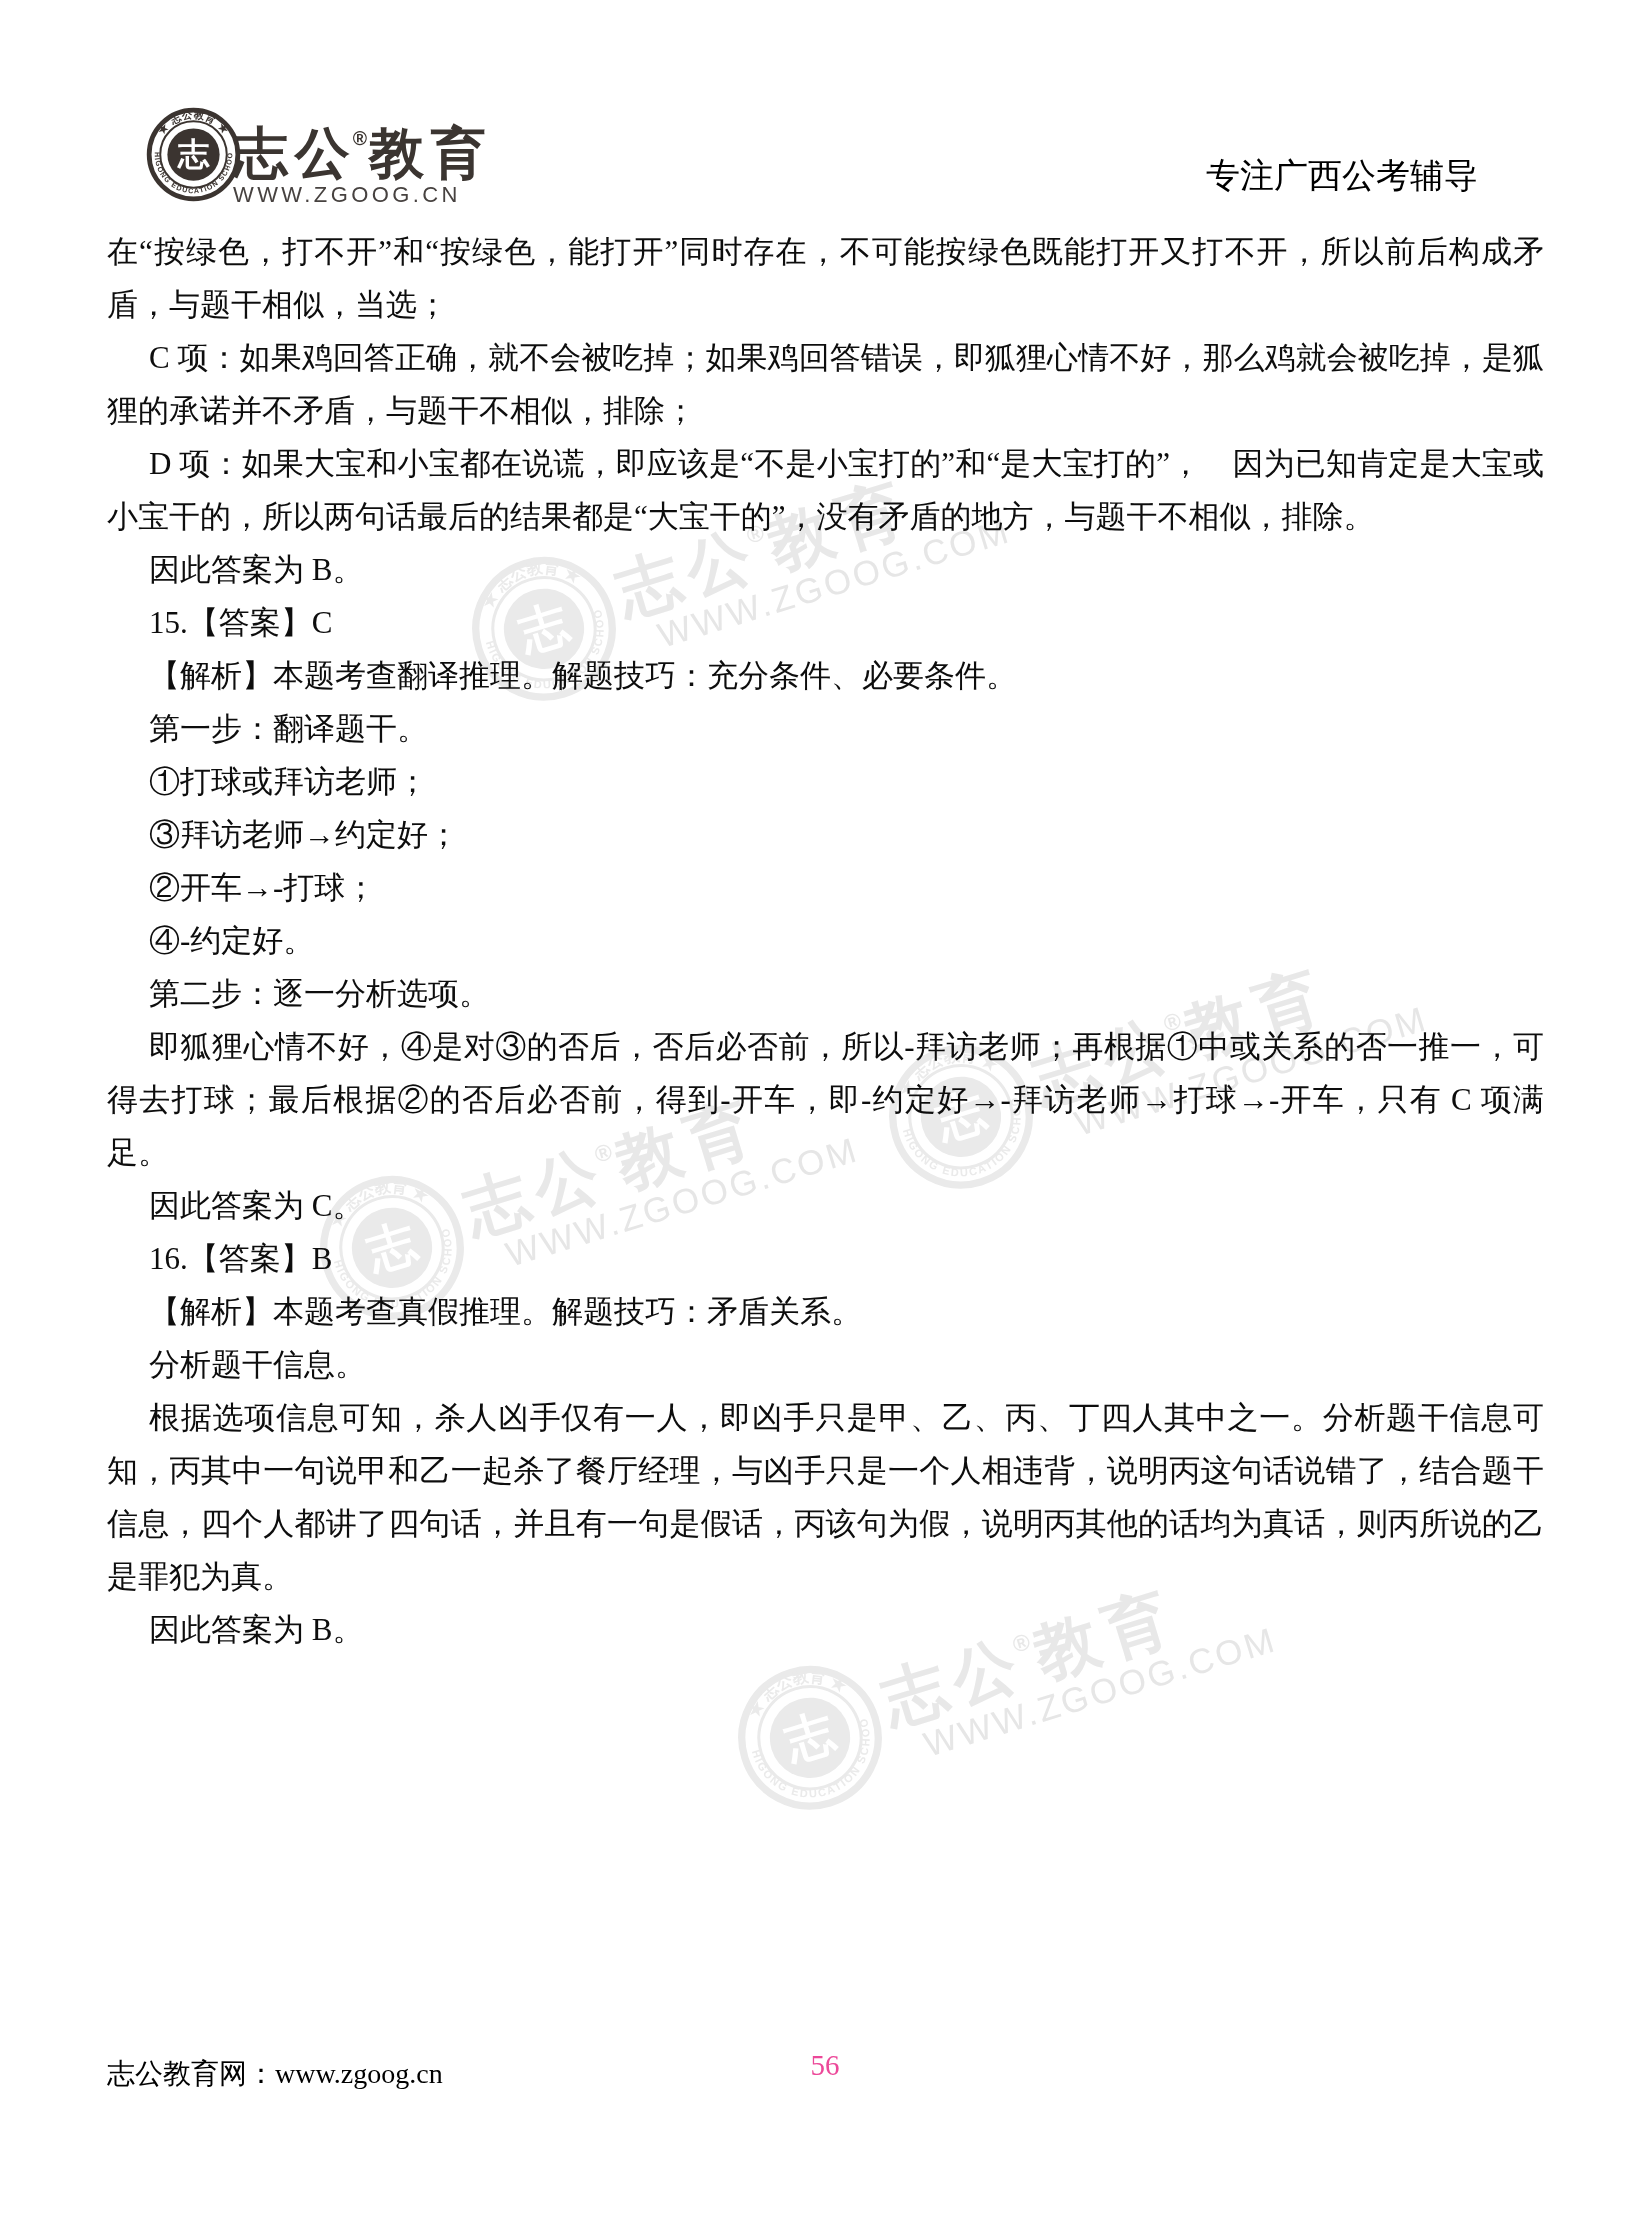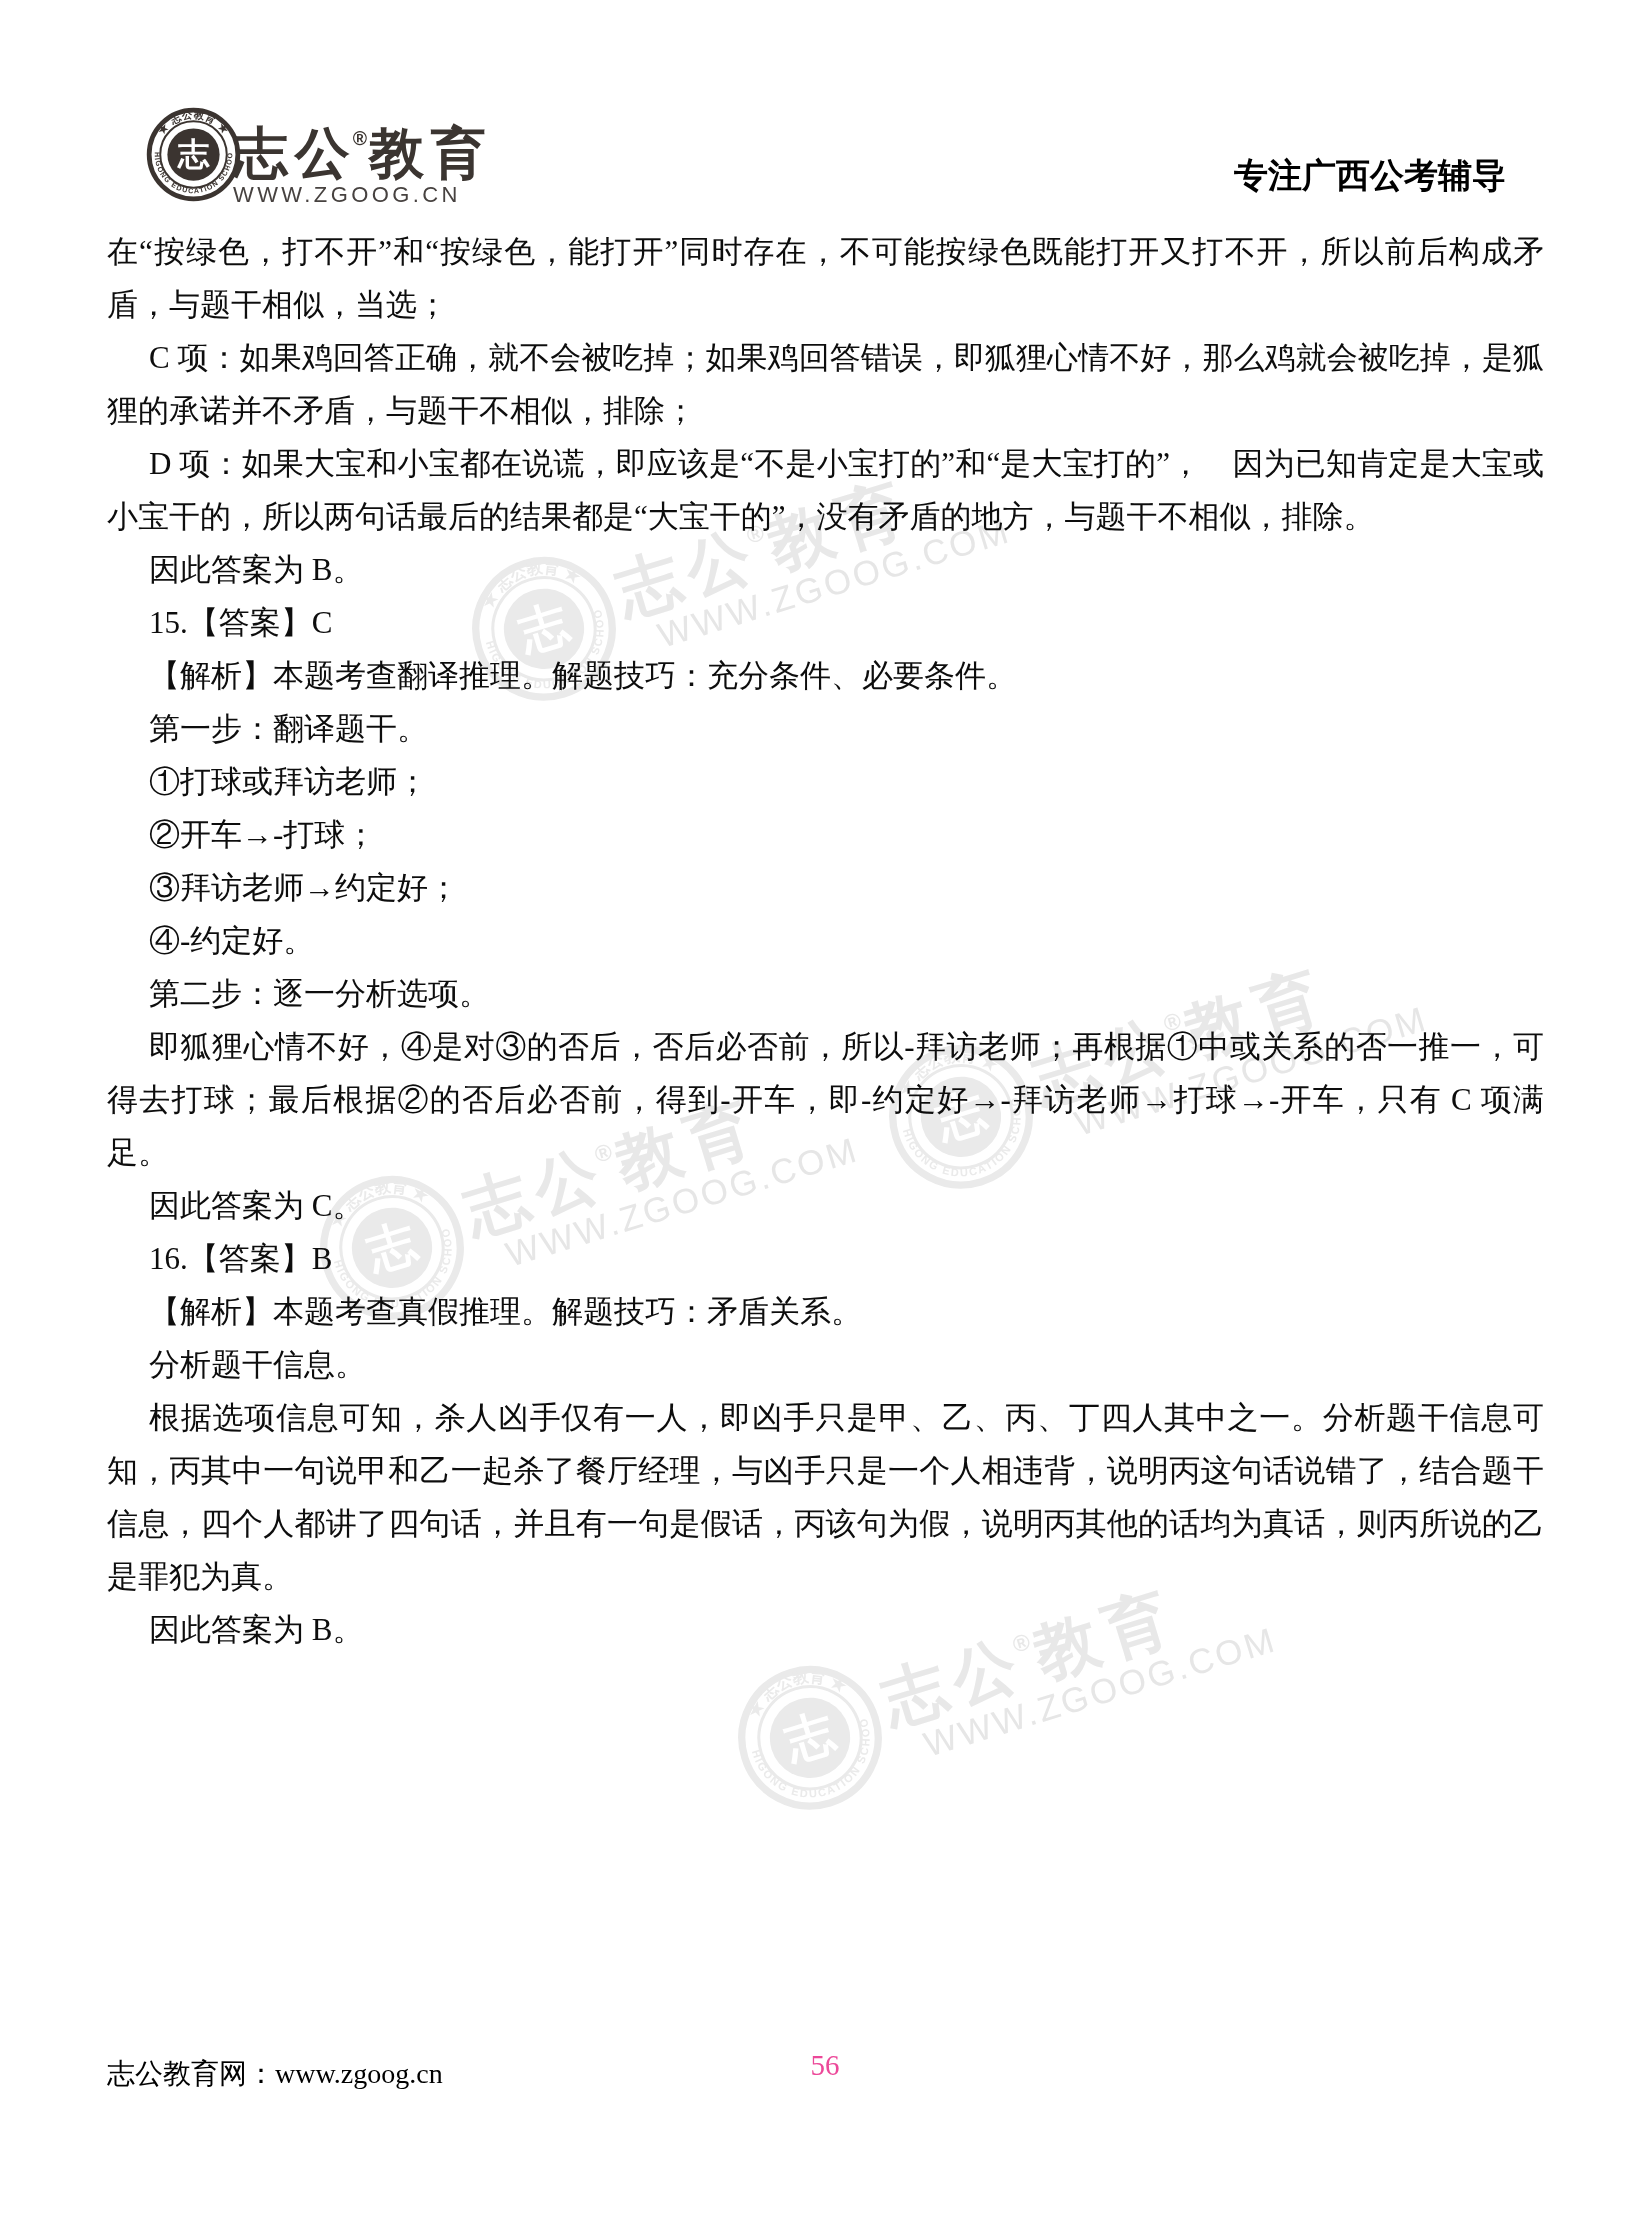--- a/index.html
+++ b/index.html
@@ -8,21 +8,21 @@
 
   
   .header{position:absolute;left:0;top:0;width:1651px;height:228px;}
   .seal{position:absolute;left:146px;top:107px;width:95px;height:95px;color:#3b3430;}
   .logo-text{position:absolute;left:233px;top:109px;color:#3b3531;}
   .brand{font-family:"Liberation Sans","DejaVu Sans",sans-serif;font-weight:bold;
          font-size:55px;letter-spacing:6.8px;line-height:58px;white-space:nowrap;}
   .brand .reg{font-size:19.4px;vertical-align:27px;letter-spacing:0;margin:0 1.9px 0 -3.9px;}
   .brand-site{font-family:"Liberation Sans","DejaVu Sans",sans-serif;font-size:22px;
          letter-spacing:3.4px;color:#474240;margin-top:0;}
-  .tagline{position:absolute;right:145px;top:153px;font-size:34px;font-weight:bold;
+  .tagline{position:absolute;right:173px;top:153px;font-size:34px;font-weight:normal;
          color:#000;white-space:nowrap;}
 
   
   .watermark{position:absolute;width:466px;height:184px;transform:rotate(-17deg);
          color:#e8e8e8;z-index:0;pointer-events:none;display:flex;align-items:center;}
   .wm-seal{width:146px;height:146px;flex:0 0 146px;color:#eaeaea;}
   .wm-body{margin-left:7.8px;}
   .wm-brand{font-family:"Liberation Sans","DejaVu Sans",sans-serif;font-weight:bold;
          font-size:64px;letter-spacing:8.7px;line-height:64px;color:#e8e8e8;white-space:nowrap;}
   .wm-brand .reg{font-size:23px;vertical-align:31px;letter-spacing:0;margin:0 1.9px 0 -4.9px;}
@@ -164,22 +164,22 @@
 
   <div class="content">
     <p class="just">在“按绿色，打不开”和“按绿色，能打开”同时存在，不可能按绿色既能打开又打不开，所以前后构成矛盾，与题干相似，当选；</p>
     <p class="indent just">C 项：如果鸡回答正确，就不会被吃掉；如果鸡回答错误，即狐狸心情不好，那么鸡就会被吃掉，是狐狸的承诺并不矛盾，与题干不相似，排除；</p>
     <p class="indent just">D 项：如果大宝和小宝都在说谎，即应该是“不是小宝打的”和“是大宝打的”，　因为已知肯定是大宝或小宝干的，所以两句话最后的结果都是“大宝干的”，没有矛盾的地方，与题干不相似，排除。</p>
     <p class="indent">因此答案为 B。</p>
     <p class="indent">15.【答案】C</p>
     <p class="indent">【解析】本题考查翻译推理。解题技巧：充分条件、必要条件。</p>
     <p class="indent">第一步：翻译题干。</p>
     <p class="indent">①打球或拜访老师；</p>
+    <p class="indent">③拜访老师→约定好；</p>
     <p class="indent">②开车→-打球；</p>
-    <p class="indent">③拜访老师→约定好；</p>
     <p class="indent">④-约定好。</p>
     <p class="indent">第二步：逐一分析选项。</p>
     <p class="indent just">即狐狸心情不好，④是对③的否后，否后必否前，所以-拜访老师；再根据①中或关系的否一推一，可得去打球；最后根据②的否后必否前，得到-开车，即-约定好→-拜访老师→打球→-开车，只有 C 项满足。</p>
     <p class="indent">因此答案为 C。</p>
     <p class="indent">16.【答案】B</p>
     <p class="indent">【解析】本题考查真假推理。解题技巧：矛盾关系。</p>
     <p class="indent">分析题干信息。</p>
     <p class="indent just">根据选项信息可知，杀人凶手仅有一人，即凶手只是甲、乙、丙、丁四人其中之一。分析题干信息可知，丙其中一句说甲和乙一起杀了餐厅经理，与凶手只是一个人相违背，说明丙这句话说错了，结合题干信息，四个人都讲了四句话，并且有一句是假话，丙该句为假，说明丙其他的话均为真话，则丙所说的乙是罪犯为真。</p>
     <p class="indent">因此答案为 B。</p>
   </div>

